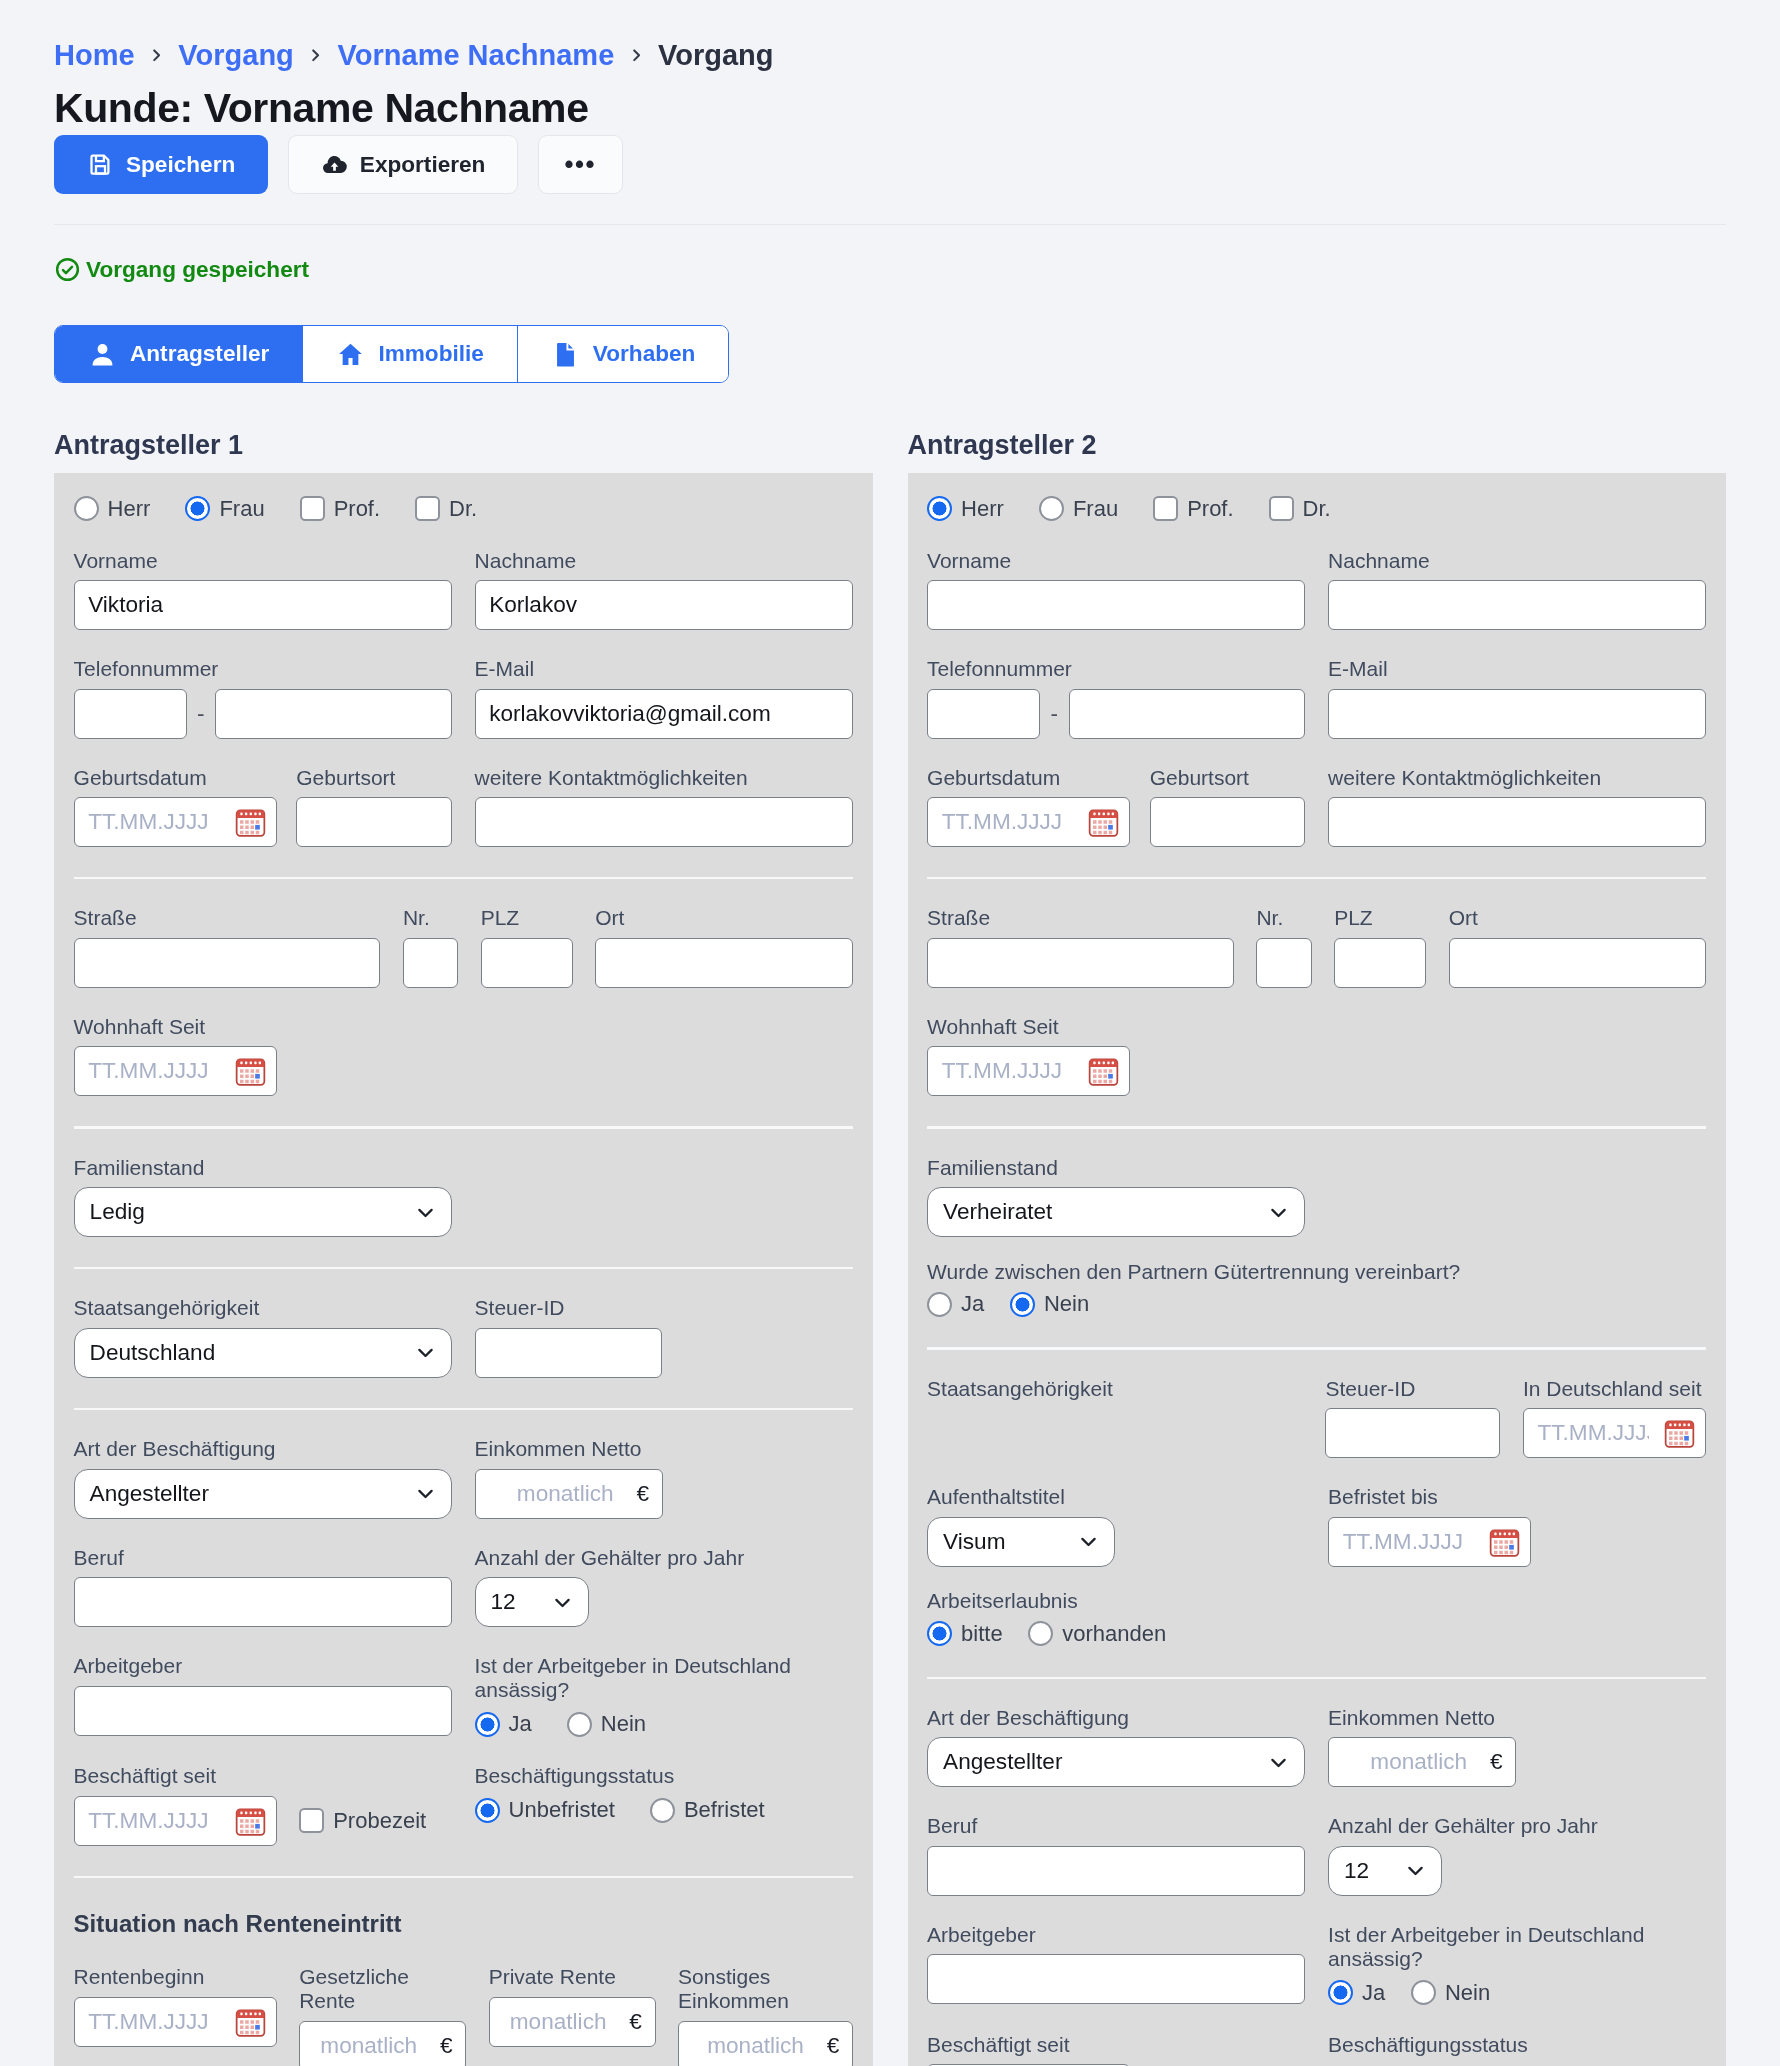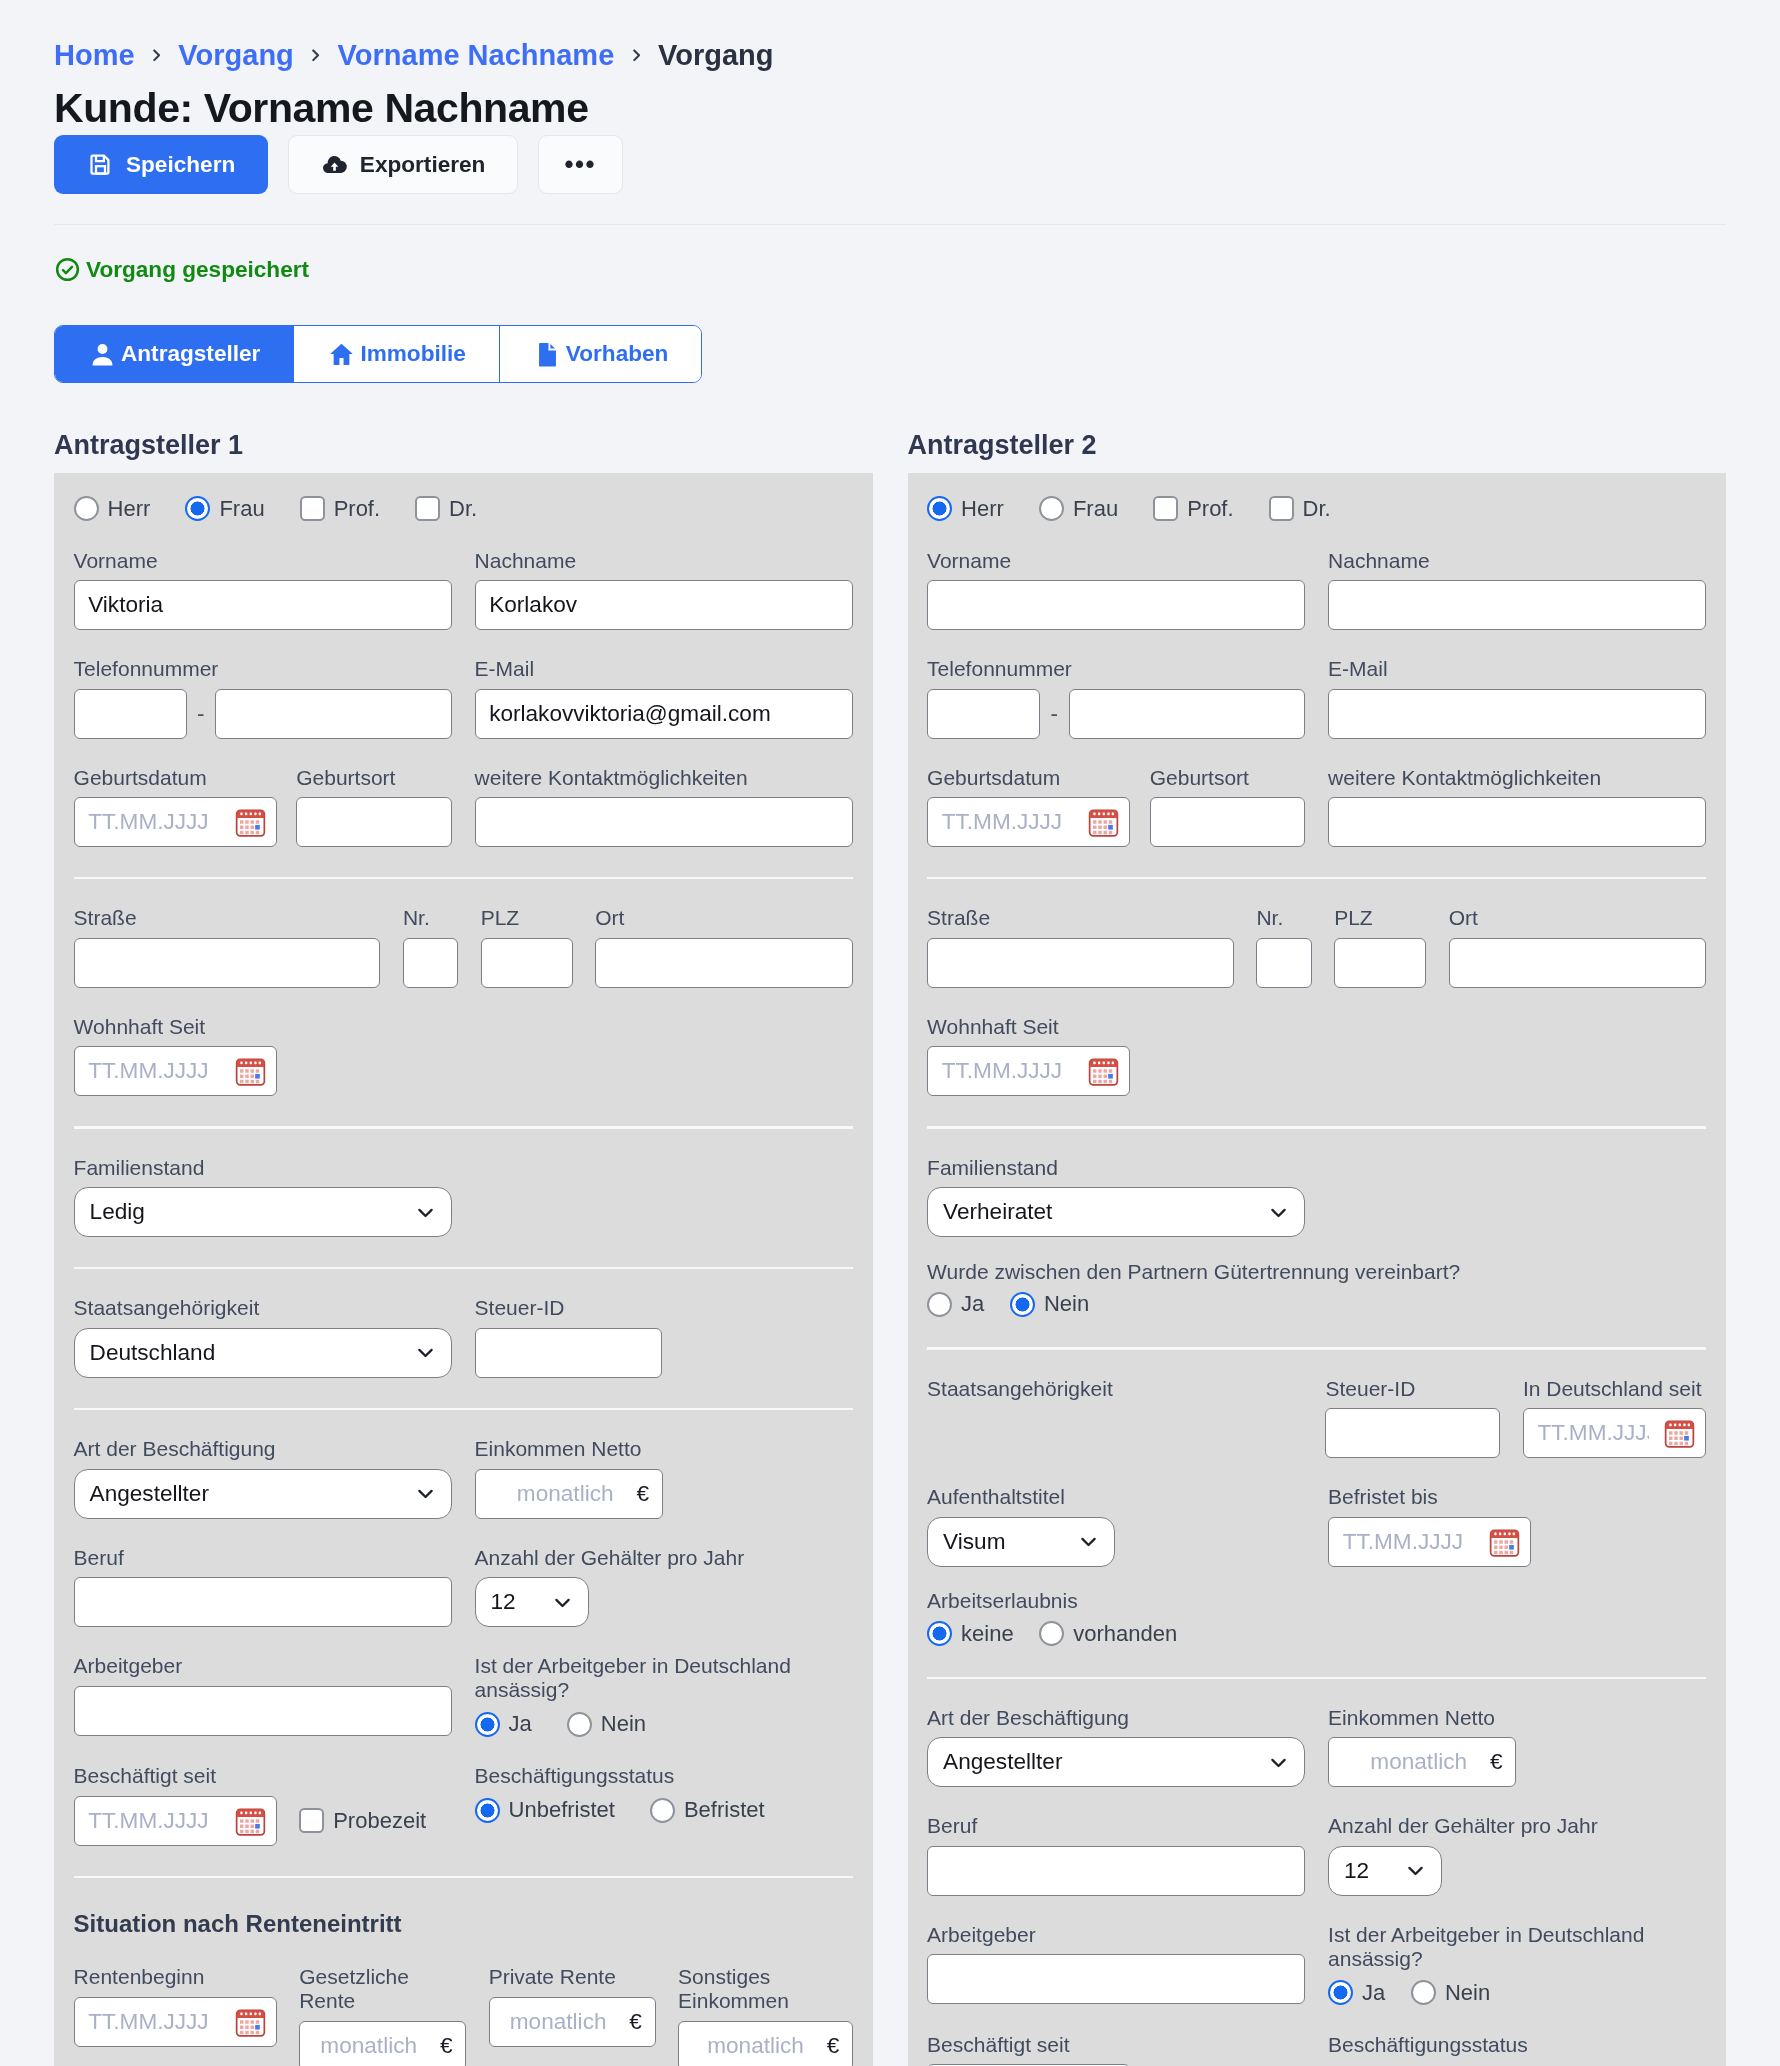--- a/index.html
+++ b/index.html
@@ -33,21 +33,21 @@
   .top-hr { border:none; border-top:1.5px solid #e4e7ed; margin-top:30px; }
 
   
   .status { display:flex; align-items:center; gap:5px; margin-top:31px;
             color:#128a12; font-size:22.6px; font-weight:700; }
   .status svg { width:27px; height:27px; }
 
   
   .tabbar { display:inline-flex; margin-top:42px; border:1.5px solid #2e6ff2; border-radius:9px;
             background:#ffffff; overflow:hidden; }
-  .tab { display:inline-flex; align-items:center; gap:4px; height:56px; padding:0 33px;
+  .tab { display:inline-flex; align-items:center; gap:13px; height:56px; padding:0 33px;
          color:#2e6ff2; font-size:22.6px; font-weight:700; cursor:pointer; background:#fff; }
   .tab + .tab { border-left:1.5px solid #2e6ff2; }
   .tab.active { background:#2e6ff2; color:#ffffff; }
   .tab svg { width:29px; height:29px; }
 
   
   .panels { display:grid; grid-template-columns:1fr 1fr; gap:35px; margin-top:47px; align-items:start; }
   .panel-title { font-size:27px; font-weight:700; color:#2f3850; margin-bottom:12px; }
   .panel { background:#dcdcdd; padding:22.6px 19.6px 33px 19.6px; }
 
@@ -685,21 +685,21 @@
             </div>
           </div>
         </div>
 
         <div class="row" style="margin-top:22.6px;">
           <div>
             <span class="lbl">Arbeitserlaubnis</span>
             <div class="opts" style="gap:25.6px;">
               <label class="opt">
                 <span class="radio checked"></span>
-                <span class="opt-label">keine</span>
+                <span class="opt-label">bitte</span>
               </label>
               <label class="opt">
                 <span class="radio"></span>
                 <span class="opt-label">vorhanden</span>
               </label>
             </div>
           </div>
         </div>
 
         <div class="divider"></div>

